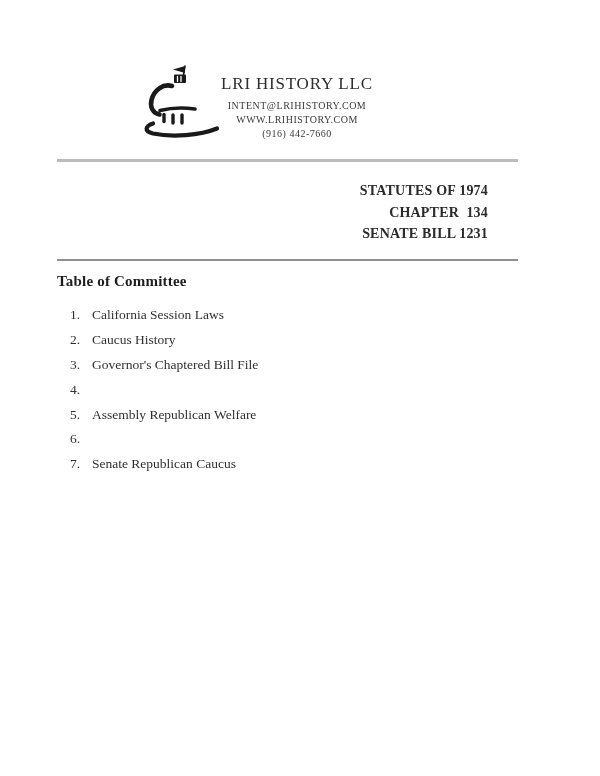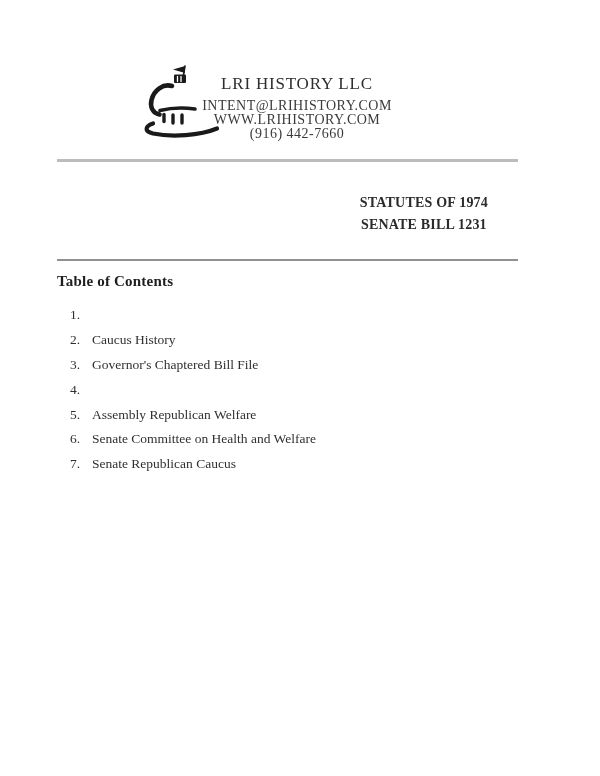--- a/index.html
+++ b/index.html
@@ -30,21 +30,21 @@
   }
   .company-name {
     font-size: 17px;
     line-height: 17px;
     letter-spacing: 0.8px;
     color: #2e2e2e;
     margin-bottom: 7px;
     white-space: nowrap;
   }
   .contact-line {
-    font-size: 14px;
+    font-size: 10px;
     line-height: 14px;
     letter-spacing: 0.5px;
     color: #3a3a3a;
     white-space: nowrap;
   }
 
   
   .rule-top {
     position: absolute;
     left: 57px;
@@ -60,27 +60,26 @@
     width: 461px;
     height: 2px;
     background: #919191;
   }
 
   
   .reference {
     position: absolute;
     top: 180px;
     right: 112px;
-    text-align: center;
+    text-align: right;
     font-weight: bold;
     font-size: 14px;
     line-height: 21.5px;
     letter-spacing: 0.2px;
     color: #2b2b2b;
-    margin-top: 12px;
   }
   .ref-line { white-space: pre; }
 
   
   .toc-heading {
     position: absolute;
     left: 57px;
     top: 272px;
     margin: 0;
     font-size: 15px;
@@ -134,49 +133,50 @@
     <div class="company-name">LRI HISTORY LLC</div>
     <div class="contact-line">INTENT@LRIHISTORY.COM</div>
     <div class="contact-line">WWW.LRIHISTORY.COM</div>
     <div class="contact-line">(916) 442-7660</div>
   </div>
 
   <div class="rule-top"></div>
 
   <div class="reference">
     <div class="ref-line">STATUTES OF 1974</div>
+    <div class="ref-line">CHAPTER  134</div>
     <div class="ref-line">SENATE BILL 1231</div>
   </div>
 
   <div class="rule-bottom"></div>
 
-  <h1 class="toc-heading">Table of Contents</h1>
+  <h1 class="toc-heading">Table of Committee</h1>
 
   <div class="toc-list">
     <div class="toc-item">
       <span class="toc-num">1.</span>
+      <span class="toc-label">California Session Laws</span>
     </div>
     <div class="toc-item">
       <span class="toc-num">2.</span>
       <span class="toc-label">Caucus History</span>
     </div>
     <div class="toc-item">
       <span class="toc-num">3.</span>
       <span class="toc-label">Governor's Chaptered Bill File</span>
     </div>
     <div class="toc-item">
       <span class="toc-num">4.</span>
     </div>
     <div class="toc-item">
       <span class="toc-num">5.</span>
       <span class="toc-label">Assembly Republican Welfare</span>
     </div>
     <div class="toc-item">
       <span class="toc-num">6.</span>
-      <span class="toc-label">Senate Committee on Health and Welfare</span>
     </div>
     <div class="toc-item">
       <span class="toc-num">7.</span>
       <span class="toc-label">Senate Republican Caucus</span>
     </div>
   </div>
 
 </div>
 
 </body></html>

